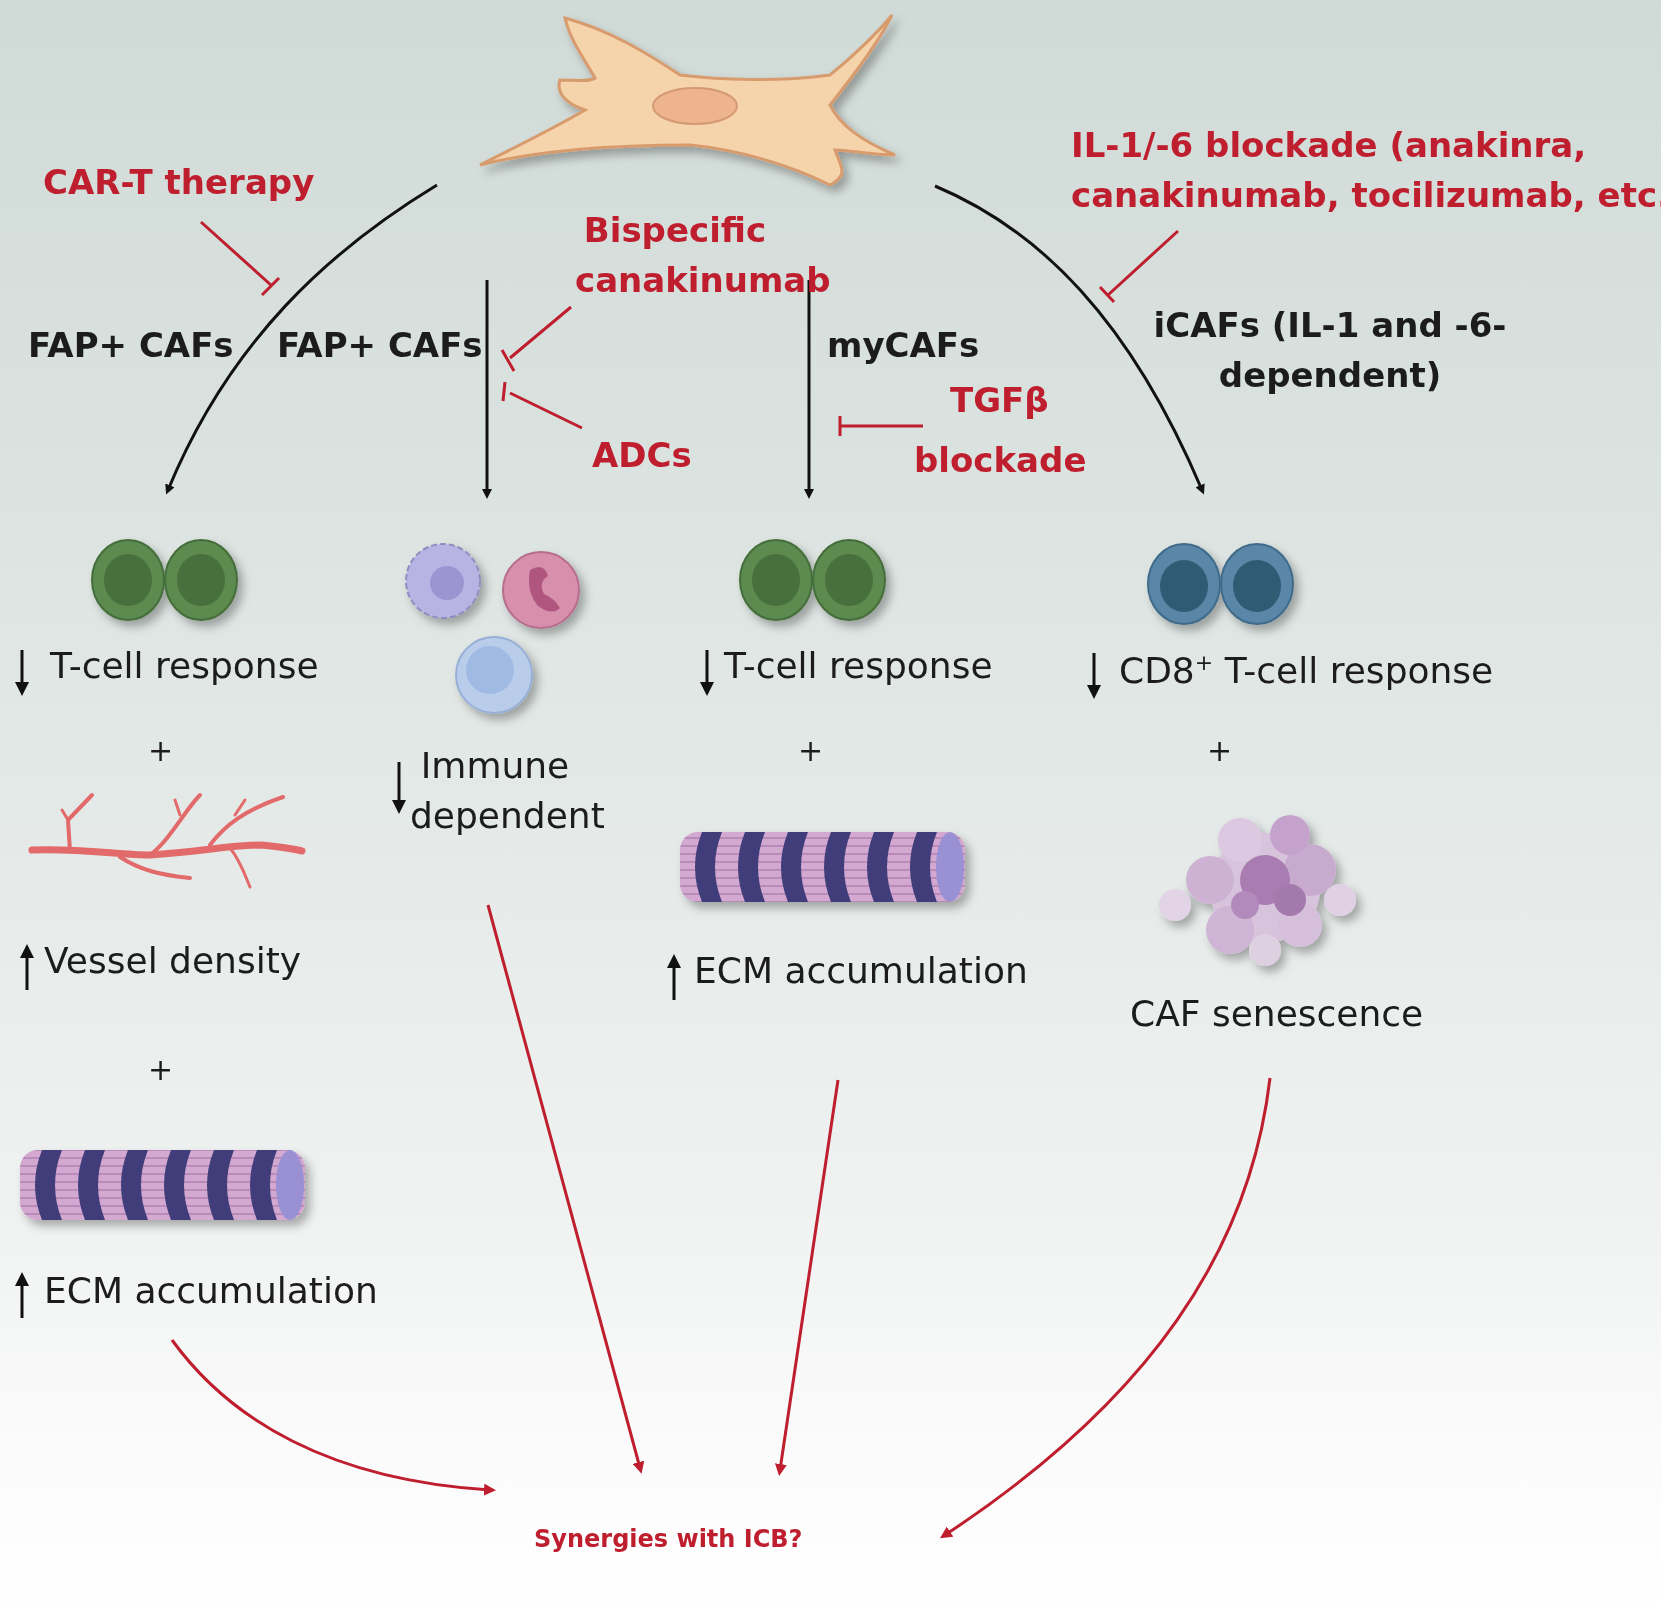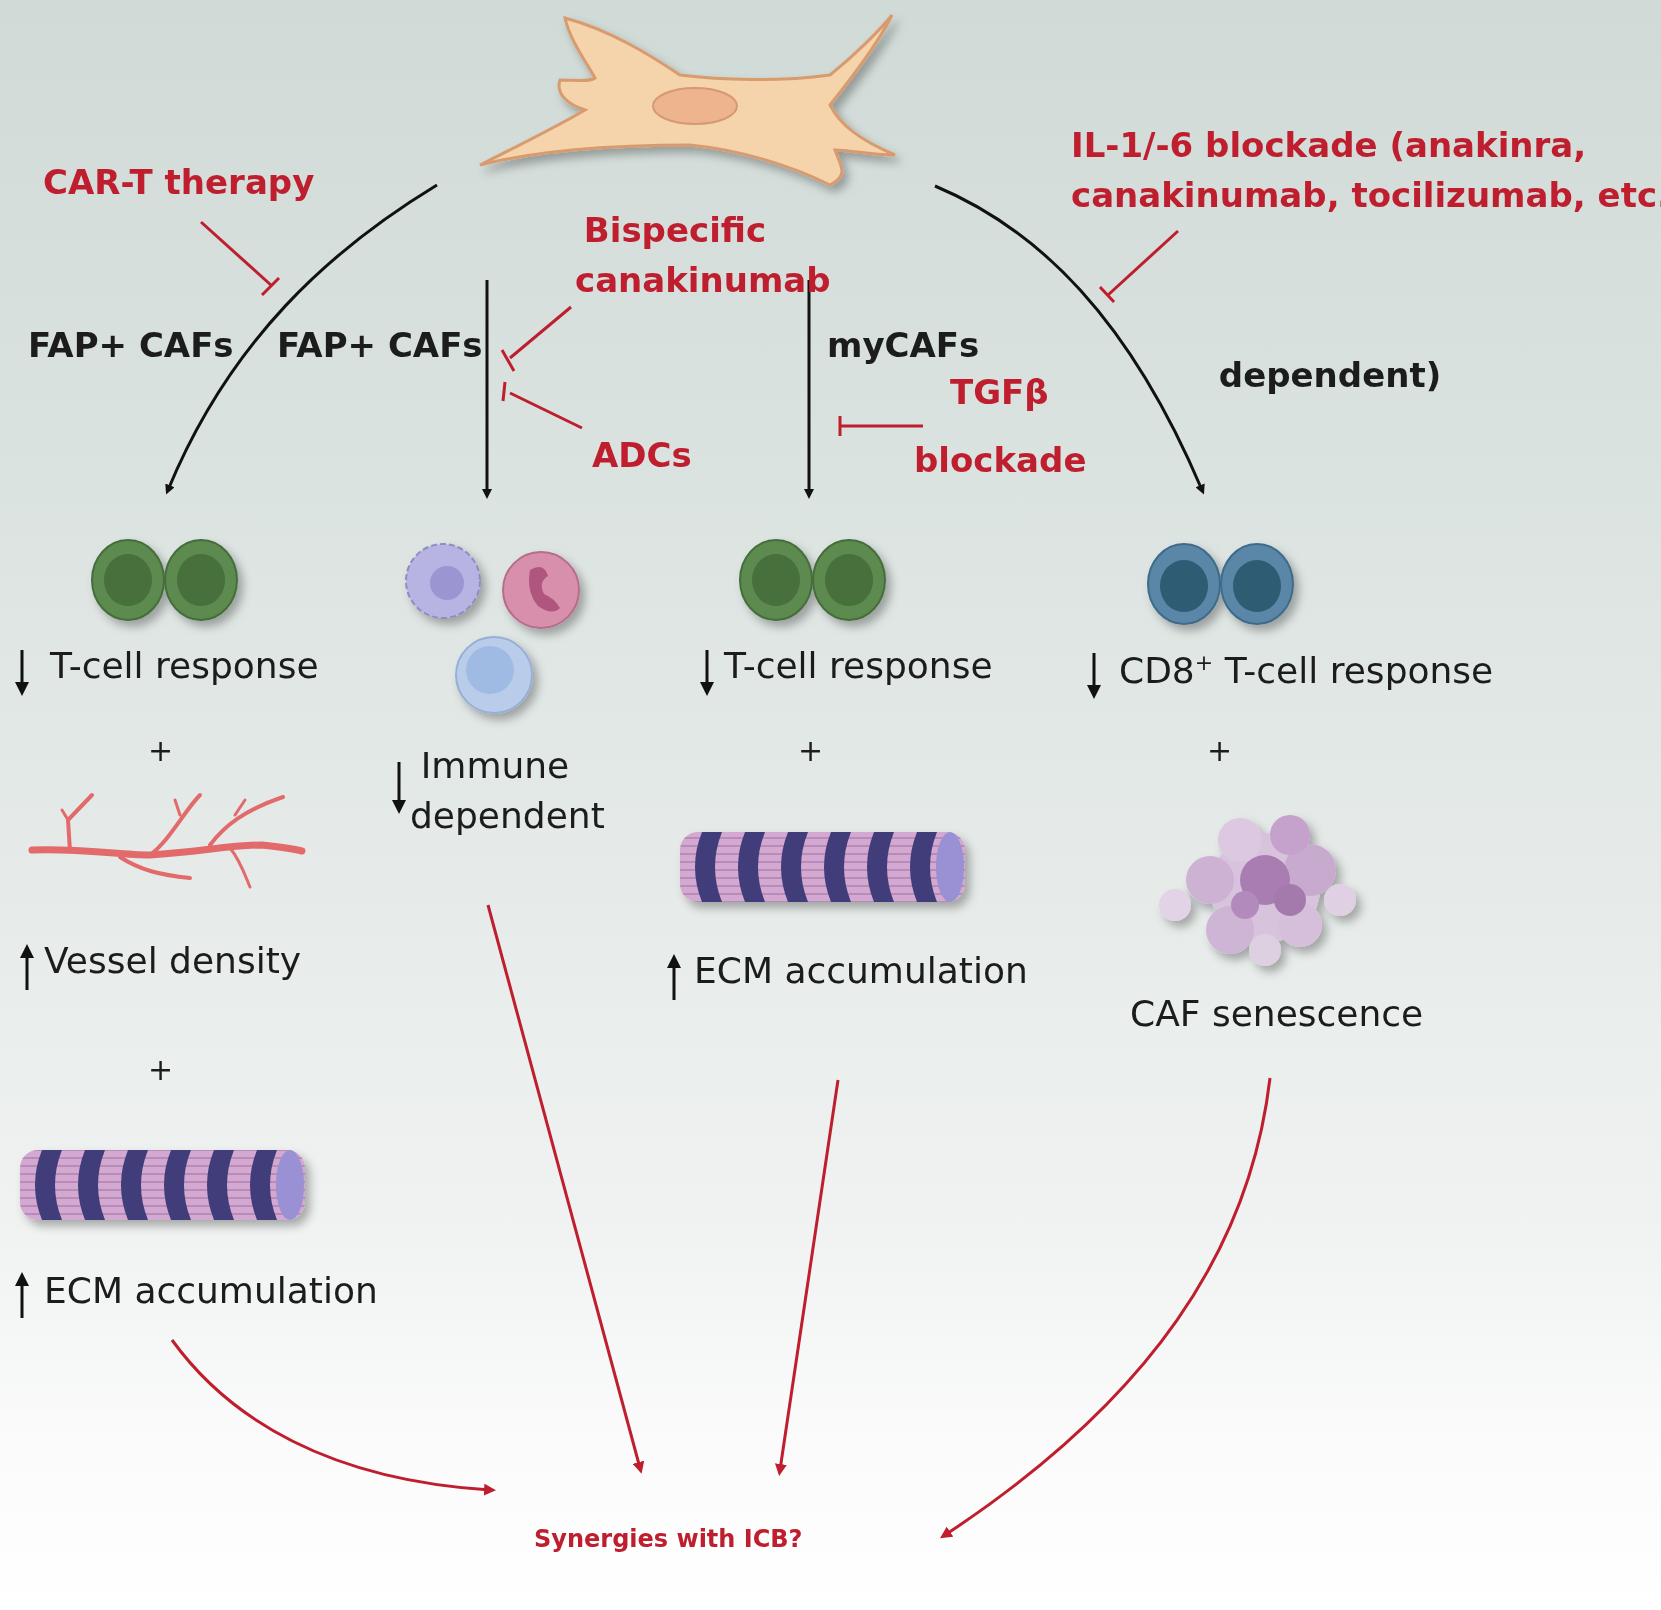--- a/index.html
+++ b/index.html
@@ -187,28 +187,29 @@
     <g>
         <line x1="1094" y1="653" x2="1094" y2="691" stroke="#111" stroke-width="3"></line>
         <path d="M1087,685 L1101,685 L1094,699z" fill="#111"></path>
       </g>
   </svg>
 
   <div class="lbl red-bold" style="left:43px; top:162px;">CAR-T therapy</div>
   <div class="lbl red-bold center" style="left:575px; top:210px; width:200px;">Bispecific</div>
   <div class="lbl red-bold center" style="left:575px; top:260px; width:200px;">canakinumab</div>
   <div class="lbl red-bold" style="left:592px; top:435px;">ADCs</div>
-  <div class="lbl red-bold" style="left:950px; top:372px;">TGFβ</div>
+  <div class="lbl red-bold" style="left:950px; top:380px;">TGFβ</div>
   <div class="lbl red-bold" style="left:914px; top:440px;">blockade</div>
   <div class="lbl red-bold" style="left:1071px; top:125px;">IL-1/-6 blockade (anakinra,</div>
   <div class="lbl red-bold" style="left:1071px; top:175px;">canakinumab, tocilizumab, etc.)</div>
 
   <div class="lbl black-bold" style="left:28px; top:325px;">FAP+ CAFs</div>
   <div class="lbl black-bold" style="left:277px; top:325px;">FAP+ CAFs</div>
   <div class="lbl black-bold" style="left:827px; top:325px;text-align:center;">myCAFs</div>
+  <div class="lbl black-bold center" style="left:1140px; top:305px; width:380px;">iCAFs (IL-1 and -6-</div>
   <div class="lbl black-bold center" style="left:1140px; top:355px; width:380px;">dependent)</div>
 
   <div class="lbl black-reg" style="left:50px; top:645px;">T-cell response</div>
   <div class="plus" style="left:148px; top:733px;">+</div>
   <div class="lbl black-reg" style="left:44px; top:940px;">Vessel density</div>
   <div class="plus" style="left:148px; top:1052px;">+</div>
   <div class="lbl black-reg" style="left:44px; top:1270px;">ECM accumulation</div>
 
   <div class="lbl black-reg center" style="left:410px; top:745px; width:170px;">Immune</div>
   <div class="lbl black-reg center" style="left:410px; top:795px; width:170px;">dependent</div>

